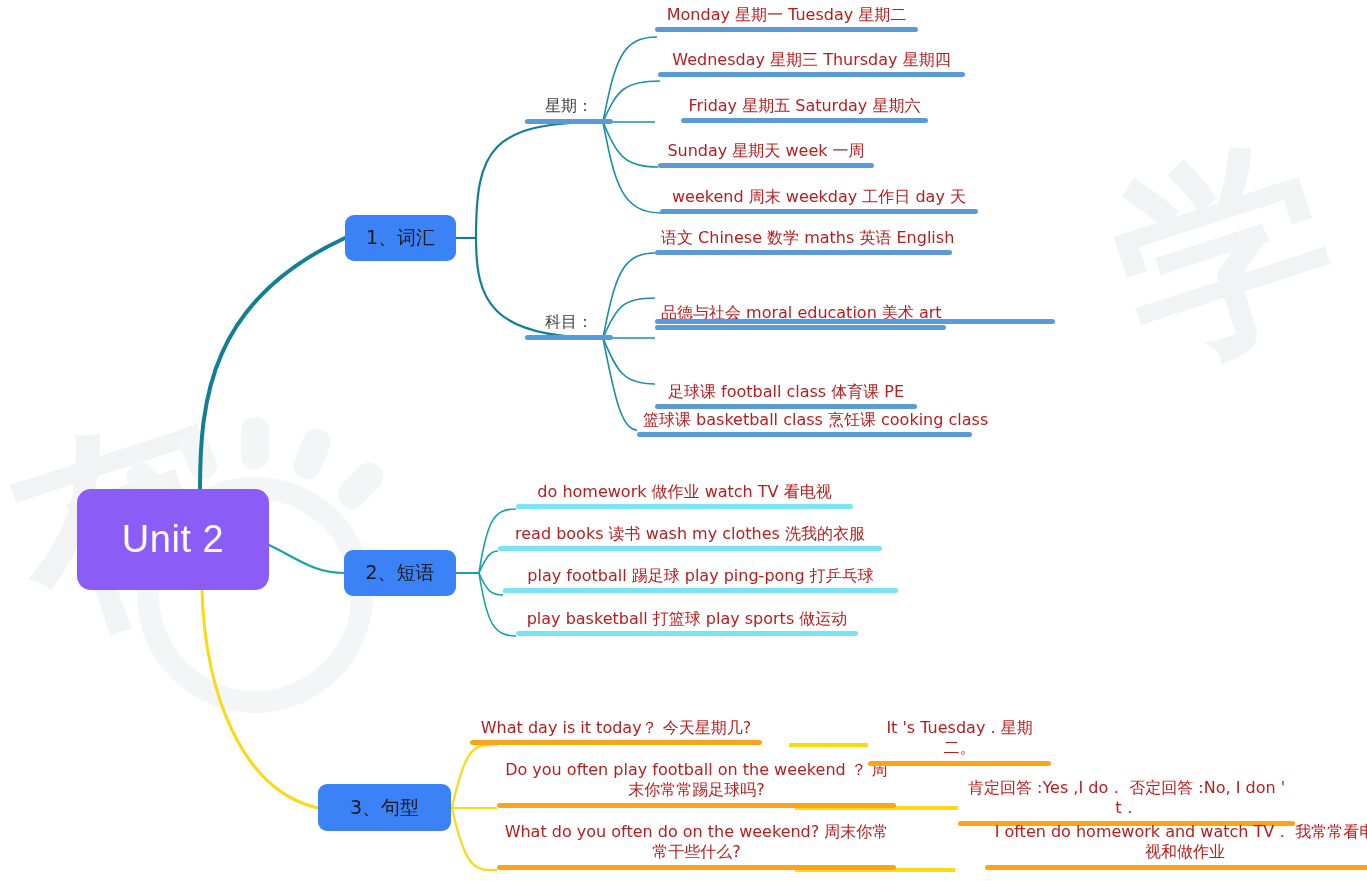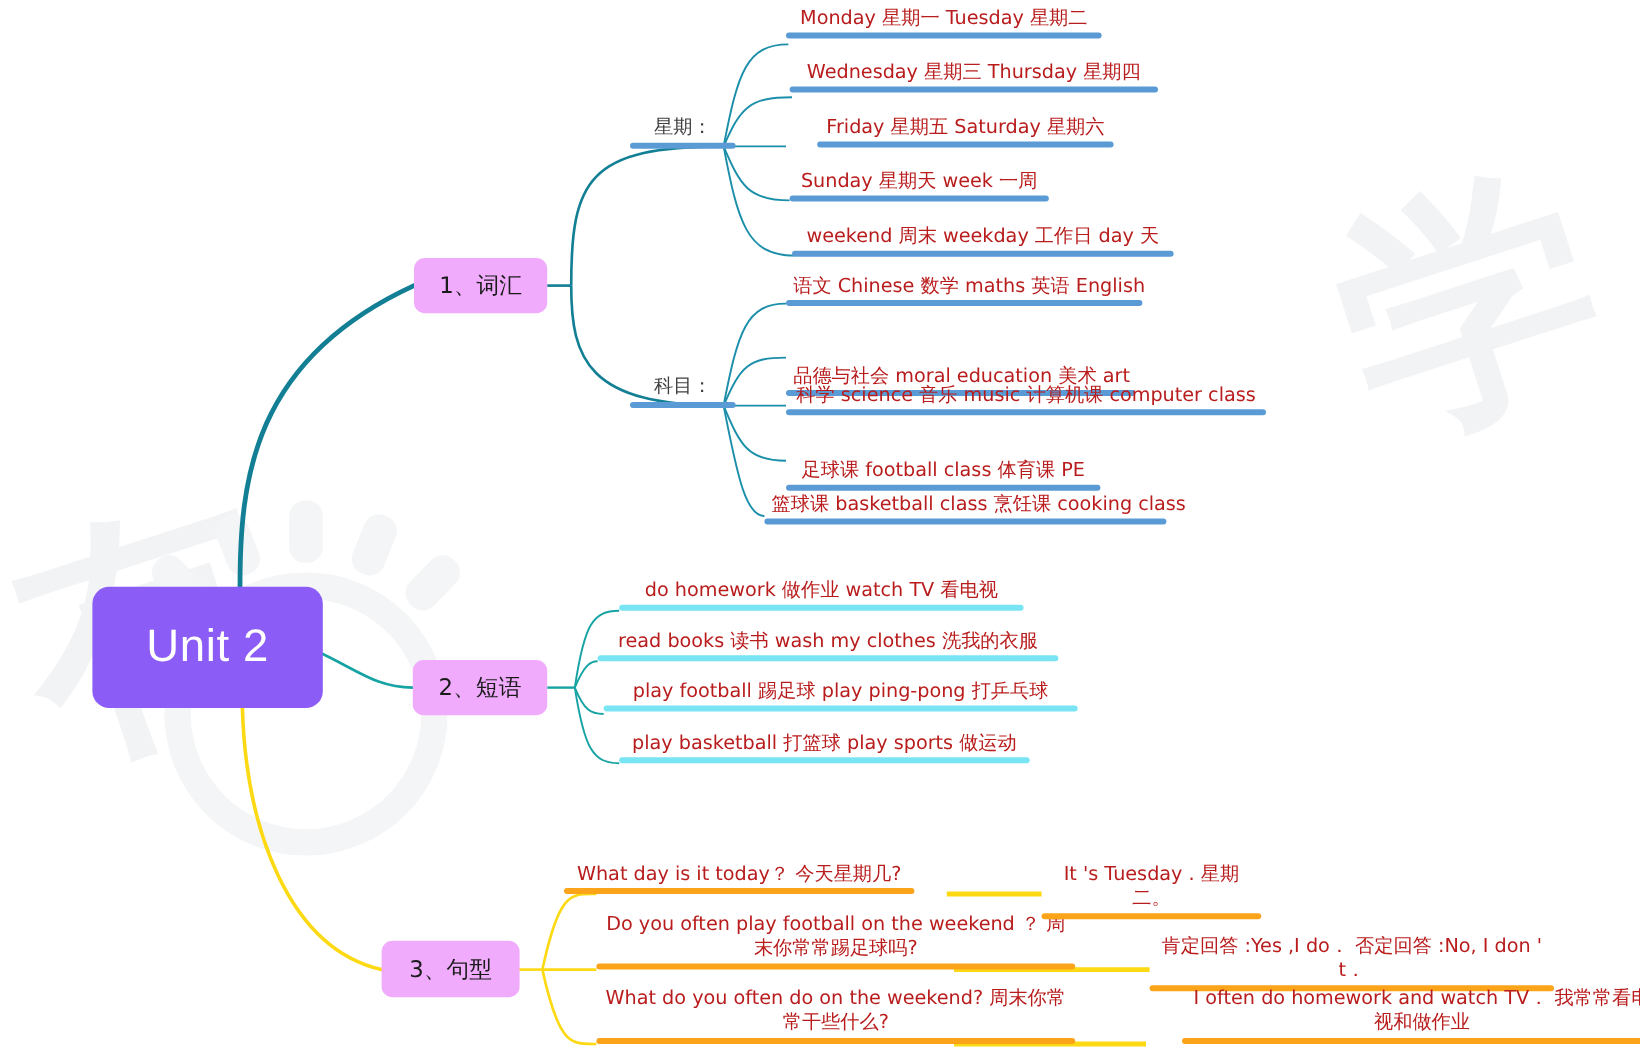--- a/index.html
+++ b/index.html
@@ -60,30 +60,30 @@
     width: 192px;
     height: 101px;
     background: #8b5cf6;
     border-radius: 14px;
     color: #ffffff;
     font-size: 38px;
     letter-spacing: 0.5px;
   }
 
   .branch-node {
-    background: #f0abfc;
+    background: #3b82f6;
     border-radius: 9px;
     color: #1a1a1a;
     font-size: 19px;
     font-family: "DejaVu Sans", sans-serif;
   }
 
   #node-vocab   { left: 345px; top: 215px; width: 111px; height: 46px; }
   #node-phrase  { left: 344px; top: 550px; width: 112px; height: 46px; }
-  #node-sent    { left: 318px; top: 784px; width: 115px; height: 47px; }
+  #node-sent    { left: 318px; top: 784px; width: 133px; height: 47px; }
 
   
   .leaf {
     position: absolute;
     box-sizing: border-box;
     color: #b91c1c;
     font-family: "DejaVu Sans", sans-serif;
     font-size: 16px;
     line-height: 1.28;
     white-space: nowrap;
@@ -221,21 +221,20 @@
 
   <div class="leaf" style="left:655px; top:228px; width:297px;">
     <span class="txt">语文 Chinese  数学 maths  英语 English</span>
     <span class="underline u-blue"></span>
   </div>
   <div class="leaf" style="left:655px; top:273px; width:291px;margin-top:30px;">
     <span class="txt">品德与社会 moral education   美术 art</span>
     <span class="underline u-blue"></span>
   </div>
   <div class="leaf" style="left:655px; top:319px; width:400px;">
-    <span class="txt">科学 science    音乐 music  计算机课 computer class</span>
     <span class="underline u-blue"></span>
   </div>
   <div class="leaf" style="left:655px; top:364px; width:262px;margin-top:18px;">
     <span class="txt">足球课 football class  体育课  PE</span>
     <span class="underline u-blue"></span>
   </div>
   <div class="leaf" style="left:637px; top:410px; width:335px;">
     <span class="txt">篮球课 basketball class  烹饪课  cooking class</span>
     <span class="underline u-blue"></span>
   </div>

